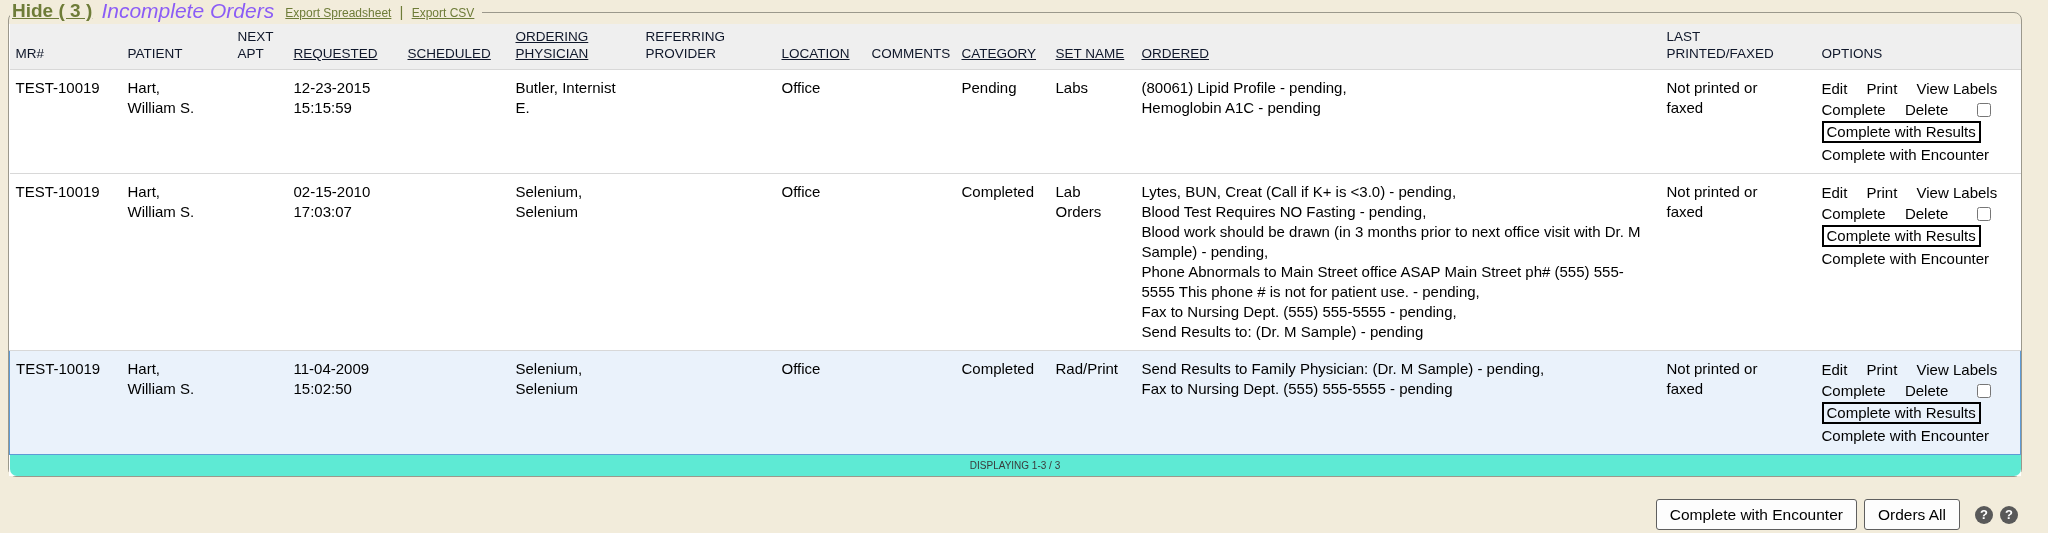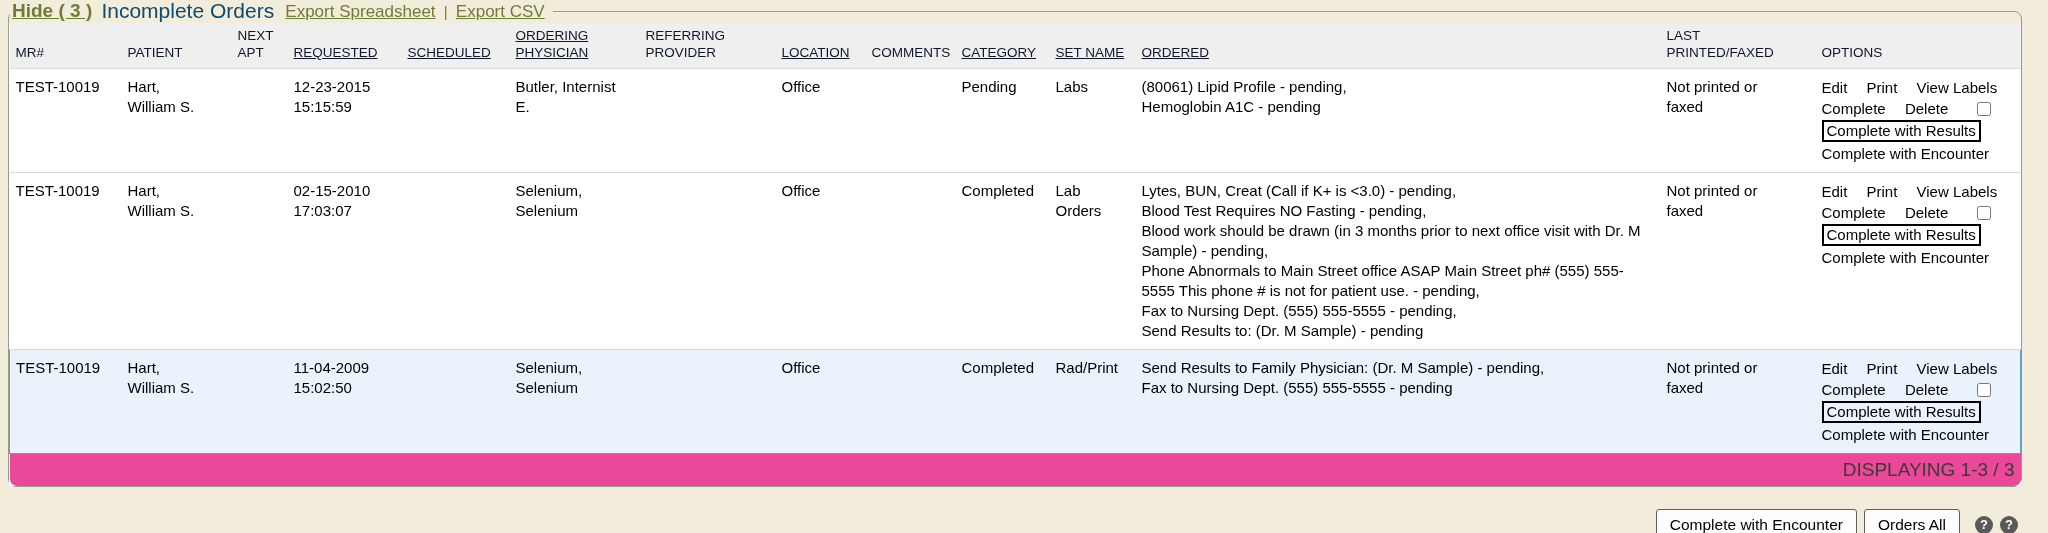--- a/index.html
+++ b/index.html
@@ -14,22 +14,22 @@
   fieldset.orders-panel {
     margin:0 26px 0 8px; padding:0;
     border:1px solid #9b988c; border-radius:8px;
     min-width:0;
   }
   legend.panel-legend {
     margin-left:1px; padding:0 8px 0 2px;
     white-space:nowrap; line-height:22px;
   }
   .hide-link { color:#6e7c38; font-weight:bold; text-decoration:underline; font-size:19px; cursor:pointer; }
-  .panel-title { color:#0c4a6e; font-size:21px; margin:0 7px 0 5px; vertical-align:-1px; }
-  .export-link { color:#6e7c38; text-decoration:underline; font-size:17px; cursor:pointer; }
+  .panel-title { color:#8b5cf6; font-size:21px; margin:0 7px 0 5px; vertical-align:-1px;font-style:italic; }
+  .export-link { color:#6e7c38; text-decoration:underline; font-size:12px; cursor:pointer; }
   .legend-sep { color:#6e7c38; font-size:15px; margin:0 4px; }
 
   
   table.orders-table { width:100%; border-collapse:collapse; table-layout:fixed; background:#fff; }
   thead th {
     background:#efefef; color:#0f172a; font-weight:normal; font-size:13.5px;
     text-align:left; vertical-align:bottom; padding:4px 6px 7px 6px;
     border-bottom:1px solid #d8d8d8;
   }
   th .col-label { white-space:pre-line; line-height:17px; }
@@ -44,21 +44,21 @@
   tr.selected td:last-child  { border-right:1px solid #5f9bd5; }
 
   td.options-cell { white-space:normal; }
   .opt-line { line-height:21px; white-space:nowrap; }
   .opt-link { color:#000; text-decoration:none; cursor:pointer; margin-right:15px; }
   .opt-link:last-child { margin-right:0; }
   .opt-boxed { border:2px solid #000; padding:0 3px; display:inline-block; line-height:18px; margin:1px 0; }
   .row-checkbox { width:14px; height:14px; margin:0 0 0 10px; vertical-align:-2px; }
 
   tfoot td.displaying-bar {
-    background:#ec4899; color:#3a3a3a; font-size:19px; text-align:right;
+    background:#5eead4; color:#3a3a3a; font-size:10px; text-align:center;
     padding:5px 6px; border-top:1px solid #d8d8d8;
     border-radius:0 0 7px 7px; white-space:normal;
   }
 
   
   .actions-bar {
     margin-top:22px; padding-right:30px;
     display:flex; justify-content:flex-end; align-items:center; gap:7px;
   }
   .action-btn {

